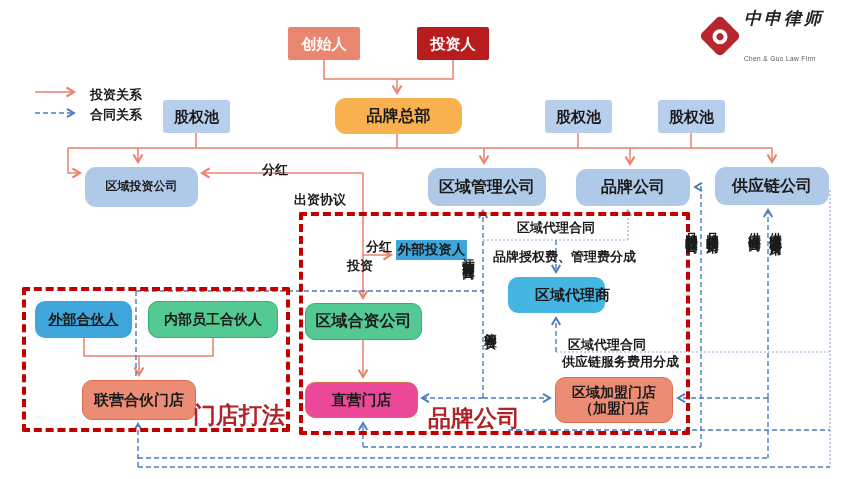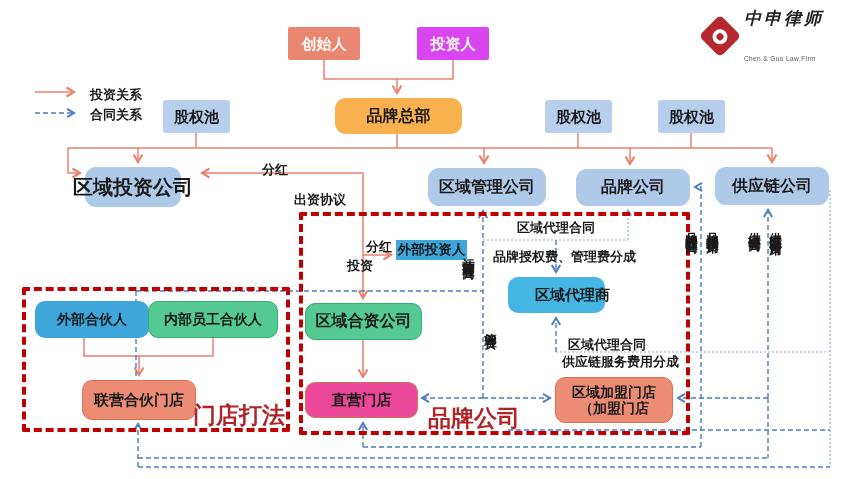--- a/index.html
+++ b/index.html
@@ -102,57 +102,57 @@
       <span class="logo-en">Chen &amp; Guo Law Firm</span>
     </div>
   </div>
 <div class="group" style="left: 22px; top: 287px; width: 260px; height: 137px;"></div>
     <div class="group-label" style="left: 193px; top: 400px;">门店打法</div>
     <div class="group" style="left: 299px; top: 212px; width: 383px; height: 215px;"></div>
     <div class="group-label" style="left: 428px; top: 403px;">品牌公司</div>
     <div class="node" style="left: 288px; top: 27px; width: 72px; height: 33px; background: rgb(233, 134, 112); border-radius: 2px; font-size: 15px; color: rgb(255, 255, 255);">
       <span>创始人</span>
     </div>
-    <div class="node" style="left: 417px; top: 27px; width: 72px; height: 33px; background: #d946ef; border-radius: 2px; font-size: 15px; color: rgb(255, 255, 255);">
+    <div class="node" style="left: 417px; top: 27px; width: 72px; height: 33px; background: #b91c1c; border-radius: 2px; font-size: 15px; color: rgb(255, 255, 255);">
       <span>投资人</span>
     </div>
     <div class="node" style="left: 335px; top: 98px; width: 127px; height: 36px; background: rgb(249, 176, 78); border-radius: 11px; font-size: 16px;">
       <span>品牌总部</span>
     </div>
     <div class="node" style="left: 163px; top: 100px; width: 67px; height: 33px; background: rgb(183, 206, 236); border-radius: 3px; font-size: 15px;">
       <span>股权池</span>
     </div>
     <div class="node" style="left: 545px; top: 100px; width: 67px; height: 33px; background: rgb(183, 206, 236); border-radius: 3px; font-size: 15px;">
       <span>股权池</span>
     </div>
     <div class="node" style="left: 658px; top: 100px; width: 67px; height: 33px; background: rgb(183, 206, 236); border-radius: 3px; font-size: 15px;">
       <span>股权池</span>
     </div>
-    <div class="node" style="left: 85px; top: 167px; width: 96px; height: 40px; background: rgb(175, 201, 233); border-radius: 11px; font-size: 20px;">
+    <div class="node" style="left: 85px; top: 167px; width: 113px; height: 40px; background: rgb(175, 201, 233); border-radius: 11px; font-size: 12px;">
       <span>区域投资公司</span>
     </div>
     <div class="node" style="left: 428px; top: 168px; width: 118px; height: 38px; background: rgb(175, 201, 233); border-radius: 11px; font-size: 16px;">
       <span>区域管理公司</span>
     </div>
     <div class="node" style="left: 576px; top: 169px; width: 114px; height: 37px; background: rgb(175, 201, 233); border-radius: 11px; font-size: 16px;">
       <span>品牌公司</span>
     </div>
     <div class="node" style="left: 715px; top: 167px; width: 114px; height: 38px; background: rgb(175, 201, 233); border-radius: 11px; font-size: 16px;">
       <span>供应链公司</span>
     </div>
     <div class="node" style="left: 396px; top: 240px; width: 71px; height: 20px; background: rgb(62, 166, 219); border-radius: 0; font-size: 13.5px;">
       <span>外部投资人</span>
     </div>
     <div class="node" style="left: 305px; top: 303px; width: 117px; height: 37px; background: rgb(85, 201, 146); border-radius: 10px; font-size: 16px; border: 1.5px solid rgb(47, 174, 117);">
       <span>区域合资公司</span>
     </div>
     <div class="node" style="left: 508px; top: 277px; width: 97px; height: 36px; background: rgb(69, 181, 227); border-radius: 10px; font-size: 15px; padding-left: 32px;">
       <span>区域代理商</span>
     </div>
-    <div class="node" style="left: 35px; top: 301px; width: 114px; height: 37px; background: rgb(62, 166, 219); border-radius: 10px; font-size: 14px;">
+    <div class="node" style="left: 35px; top: 301px; width: 97px; height: 37px; background: rgb(62, 166, 219); border-radius: 10px; font-size: 14px; text-decoration: underline;">
       <span>外部合伙人</span>
     </div>
     <div class="node" style="left: 148px; top: 301px; width: 130px; height: 37px; background: rgb(85, 201, 146); border-radius: 10px; font-size: 14px; border: 1.5px solid rgb(47, 174, 117);">
       <span>内部员工合伙人</span>
     </div>
     <div class="node" style="left: 82px; top: 380px; width: 114px; height: 40px; background: rgb(236, 140, 116); border-radius: 10px; font-size: 15px; border: 1.5px solid rgb(221, 112, 80);">
       <span>联营合伙门店</span>
     </div>
     <div class="node" style="left: 305px; top: 382px; width: 113px; height: 36px; background: #ec4899; border-radius: 10px; font-size: 15px; border: 1.5px solid rgb(221, 112, 80);">
       <span>直营门店</span>

